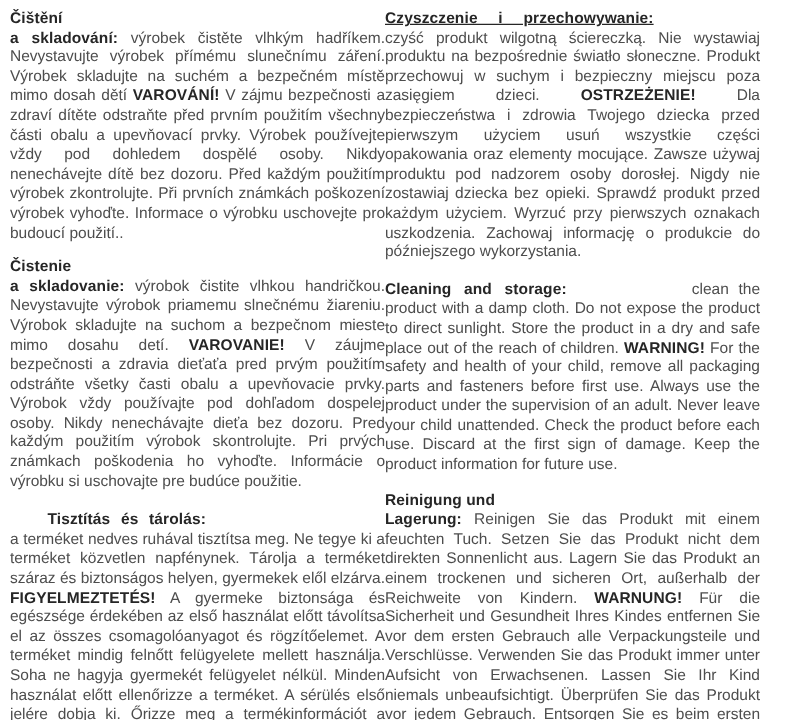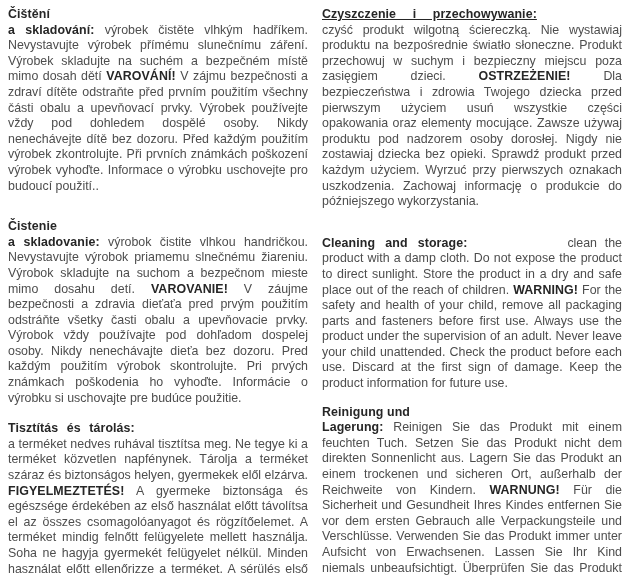--- a/index.html
+++ b/index.html
@@ -10,43 +10,42 @@
     font-size: 12.4px;
     line-height: 15.6px;
     color: #4d4d4d;
     overflow: hidden;
   }
   .page {
     box-sizing: border-box;
     width: 631px; height: 576px;
     padding: 7px 6px 0 8px;
     display: flex;
-    gap: 14px;
   }
   .col { width: 300px; flex: 0 0 300px; }
   .sec p {
     margin: 0;
     text-align: justify;
     text-justify: inter-word;
   }
   strong.h {
     color: #262626;
     font-weight: bold;
     letter-spacing: 0.1px;
   }
   
   .spread-wide { word-spacing: 1.05em; text-decoration: underline; }
-  .spread-med  { word-spacing: 0.4em; }
+  .spread-med  { word-spacing: 0.4em; margin-left: 30px; }
   .spread-sm   { word-spacing: 0.18em; }
   
   .inline-gap { display: inline-block; width: 100px; height: 1px; }
   
-  .m-sk { margin-top: 25px; }
+  .m-sk { margin-top: 12px; }
   .m-hu { margin-top: 15px; }
-  .m-en { margin-top: 26px; }
+  .m-en { margin-top: 14px; }
   .m-de { margin-top: 13px; }
 </style>
 </head>
 <body>
 
 <div class="page">
 
   <div class="col">
 
     <div class="sec">

